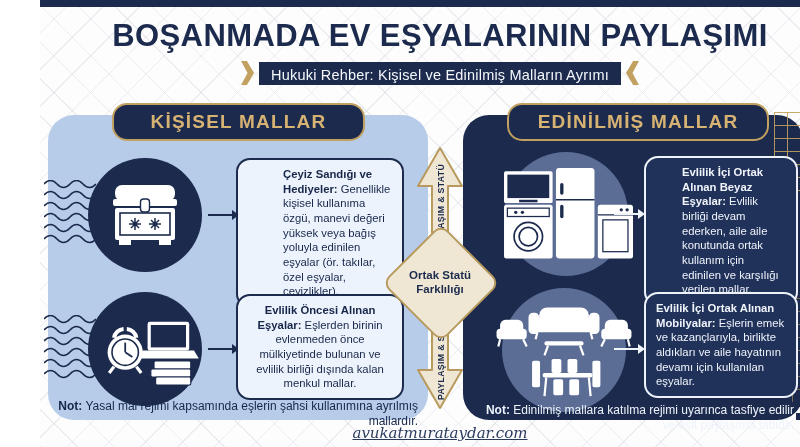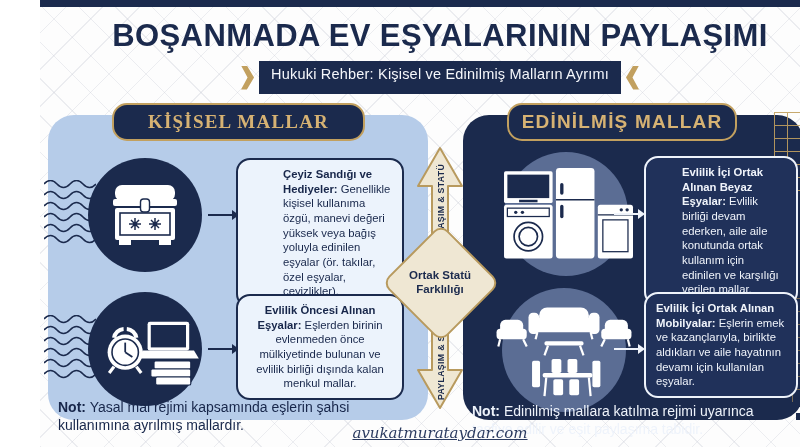--- a/index.html
+++ b/index.html
@@ -10,49 +10,49 @@
     repeating-linear-gradient(-45deg, rgba(203,206,216,.35) 0 1px, transparent 1px 26px);}
   .topbar{position:absolute;left:0;top:0;width:800px;height:7px;background:#1b2a4d;}
   .botbar{position:absolute;left:756px;top:413px;width:44px;height:7px;background:#1b2a4d;}
 
   .main-title{position:absolute;left:0;top:18px;width:100%;text-align:center;
     font-size:31px;font-weight:800;color:#1b2a4d;letter-spacing:.4px;}
   .subtitle-wrap{position:absolute;left:0;top:61px;width:100%;display:flex;justify-content:center;align-items:center;gap:5px;}
   .chev{width:13px;height:24px;background:#c2a05f;
     clip-path:polygon(0 0,45% 0,100% 50%,45% 100%,0 100%,50% 50%);}
   .chev.flip{transform:scaleX(-1);}
-  .subtitle{background:#1b2a4d;color:#f5f7fb;font-size:14.5px;padding:5px 12px 12px;letter-spacing:.2px;}
+  .subtitle{background:#1b2a4d;color:#f5f7fb;font-size:14.5px;padding:5px 12px 2px;letter-spacing:.2px;}
 
   .panel{position:absolute;top:115px;height:305px;border-radius:26px;}
   .panel-left{left:8px;width:380px;background:#b6cce9;}
   .panel-right{left:423px;width:340px;background:#1b2a4d;}
 
   .pill{position:absolute;top:103px;height:38px;background:#1b2a4d;border:2.5px solid #c2a05f;
     border-radius:15px;display:flex;align-items:center;justify-content:center;
     color:#d6b273;font-weight:700;font-size:19px;letter-spacing:1.2px;box-sizing:border-box;}
-  .pill-left{left:72px;width:253px;font-family:Liberation Serif, serif;}
-  .pill-right{left:467px;width:230px;}
+  .pill-left{left:72px;width:253px;}
+  .pill-right{left:467px;width:262px;}
 
   .circle{position:absolute;border-radius:50%;display:flex;align-items:center;justify-content:center;}
   .c-navy{background:#1b2a4d;width:114px;height:114px;}
   .c-slate{background:#5b6d94;width:124px;height:124px;}
 
   .box{position:absolute;box-sizing:border-box;border-radius:14px;padding:7px 10px;
     font-size:11.3px;line-height:1.3;}
   .box-light{background:#ecf3fc;border:2px solid #1b2a4d;color:#17264a;width:168px;}
   .box-dark{background:#20315a;border:2px solid #eef3fb;color:#f0f4fb;width:154px;}
   .box b{font-weight:700;}
 
   .arrow{position:absolute;height:2px;width:24px;}
   .arrow::after{content:"";position:absolute;right:-7px;top:-4px;width:0;height:0;
     border-top:5px solid transparent;border-bottom:5px solid transparent;}
   .arrow.a-navy{background:#1b2a4d;} .arrow.a-navy::after{border-left:7px solid #1b2a4d;}
   .arrow.a-white{background:#f0f4fb;} .arrow.a-white::after{border-left:7px solid #f0f4fb;}
 
-  .note{position:absolute;font-size:14px;text-align:left;line-height:1.25;}
+  .note{position:absolute;font-size:12px;text-align:right;line-height:1.25;}
   .note-left{left:18px;top:399px;width:360px;color:#17264a;}
   .note-right{left:432px;top:403px;width:322px;color:#eef3fb;}
 
   .center-arrow{position:absolute;left:377px;top:146px;}
   .v-label{font-family:"Liberation Sans",sans-serif;font-size:8.8px;font-weight:700;fill:#1b2a4d;letter-spacing:.3px;}
   .diamond{position:absolute;left:359px;top:241px;width:84px;height:84px;background:#efe7d3;
     border:2px solid #b89a5e;border-radius:10px;transform:rotate(45deg);box-sizing:border-box;}
   .diamond-label{position:absolute;left:346px;top:268px;width:108px;text-align:center;
     font-weight:700;color:#1b2a4d;font-size:11.5px;line-height:1.25;}
   .diamond-label span{display:block;}

